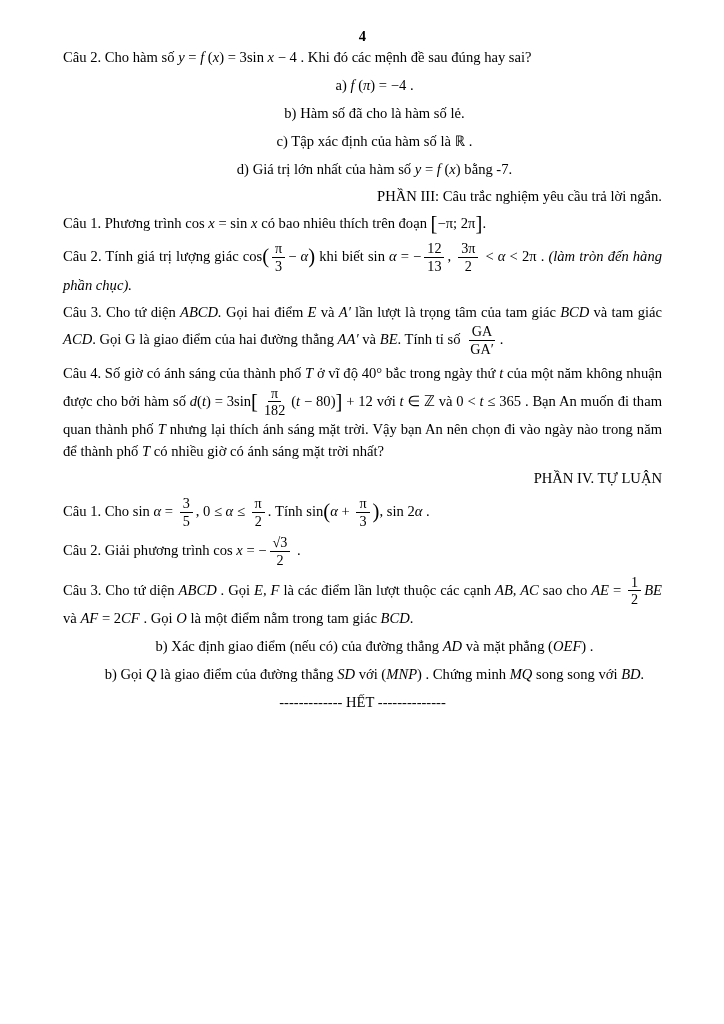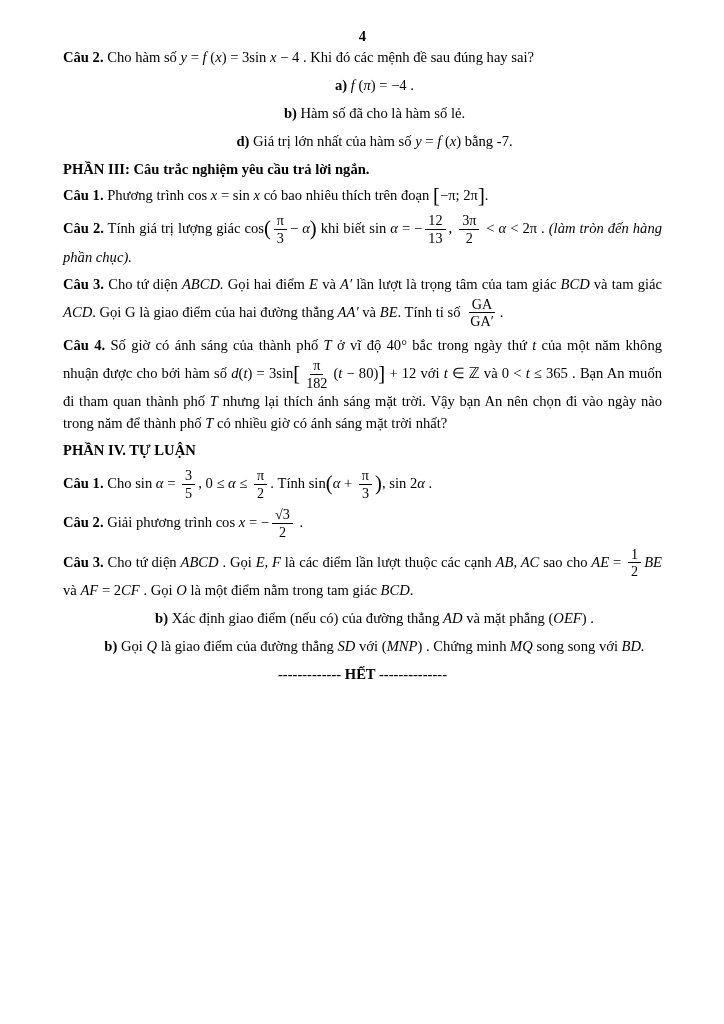--- a/index.html
+++ b/index.html
@@ -22,25 +22,25 @@
   }
   .para {
     margin: 0 0 5px 0;
     line-height: 1.5;
     text-align: justify;
   }
   .para.item {
     margin: 6px 0 6px 24px;
     text-align: center;
   }
-  .para.heading { text-align: left; }
+  .para.heading { text-align: right; }
   .para.center {
     text-align: center;
   }
-  .b  { font-weight: bold; }
+  .b  { font-weight: normal; }
   .i  { font-style: italic; }
   .big {
     font-size: 1.42em;
     line-height: 1;
     vertical-align: -0.12em;
   }
   .frac {
     display: inline-flex;
     flex-direction: column;
     align-items: center;
@@ -55,20 +55,21 @@
 </style>
 </head>
 <body>
 
 <div class="page">
   <div class="page-number">4</div>
   <div>
       <p class="para body"><span class="b">Câu 2.</span><span> Cho hàm số </span><span class="i">y</span><span> = </span><span class="i">f</span><span> (</span><span class="i">x</span><span>) = 3sin </span><span class="i">x</span><span> − 4 . Khi đó các mệnh đề sau đúng hay sai?</span></p>
       <p class="para item"><span class="b">a)</span><span> </span><span class="i">f</span><span> (</span><span class="i">π</span><span>) = −4 .</span></p>
       <p class="para item"><span class="b">b)</span><span> Hàm số đã cho là hàm số lẻ.</span></p>
+      <p class="para item"><span class="b">c)</span><span> Tập xác định của hàm số là </span><span>ℝ</span><span> .</span></p>
       <p class="para item"><span class="b">d)</span><span> Giá trị lớn nhất của hàm số </span><span class="i">y</span><span> = </span><span class="i">f</span><span> (</span><span class="i">x</span><span>)  bằng -7.</span></p>
       <p class="para heading"><span class="b">PHẦN III: Câu trắc nghiệm yêu cầu trả lời ngắn.</span></p>
       <p class="para body"><span class="b">Câu 1.</span><span> Phương trình cos </span><span class="i">x</span><span> = sin </span><span class="i">x</span><span> có bao nhiêu thích trên đoạn </span><span class="big">[</span><span>−π; 2π</span><span class="big">]</span><span>.</span></p>
       <p class="para body"><span class="b">Câu 2.</span><span> Tính giá trị lượng giác cos</span><span class="big">(</span><span class="frac">
           <span class="num">π</span>
           <span class="den">3</span>
         </span><span>− </span><span class="i">α</span><span class="big">)</span><span> khi biết sin </span><span class="i">α</span><span> = −</span><span class="frac">
           <span class="num">12</span>
           <span class="den">13</span>
         </span><span>, </span><span class="frac">

